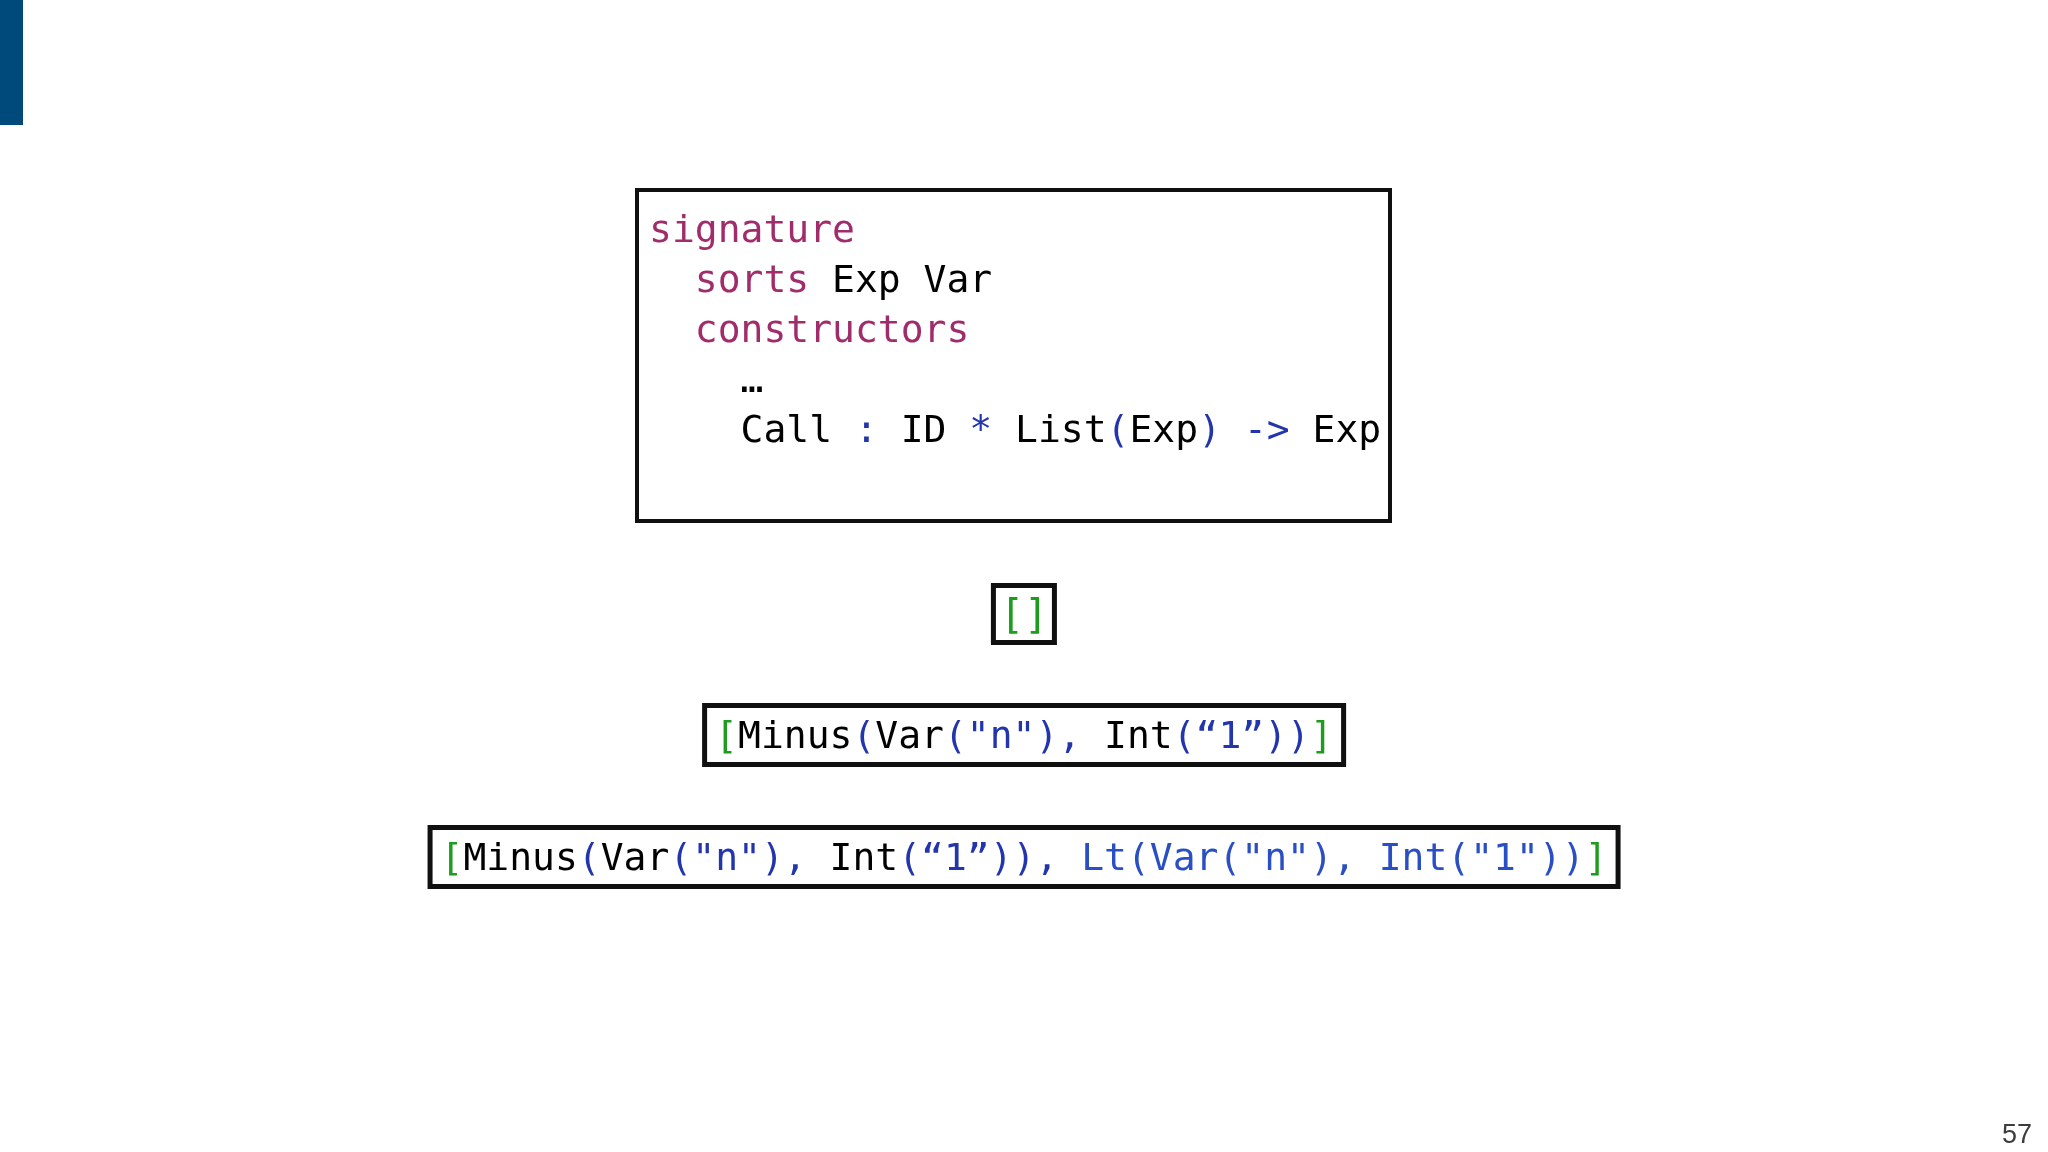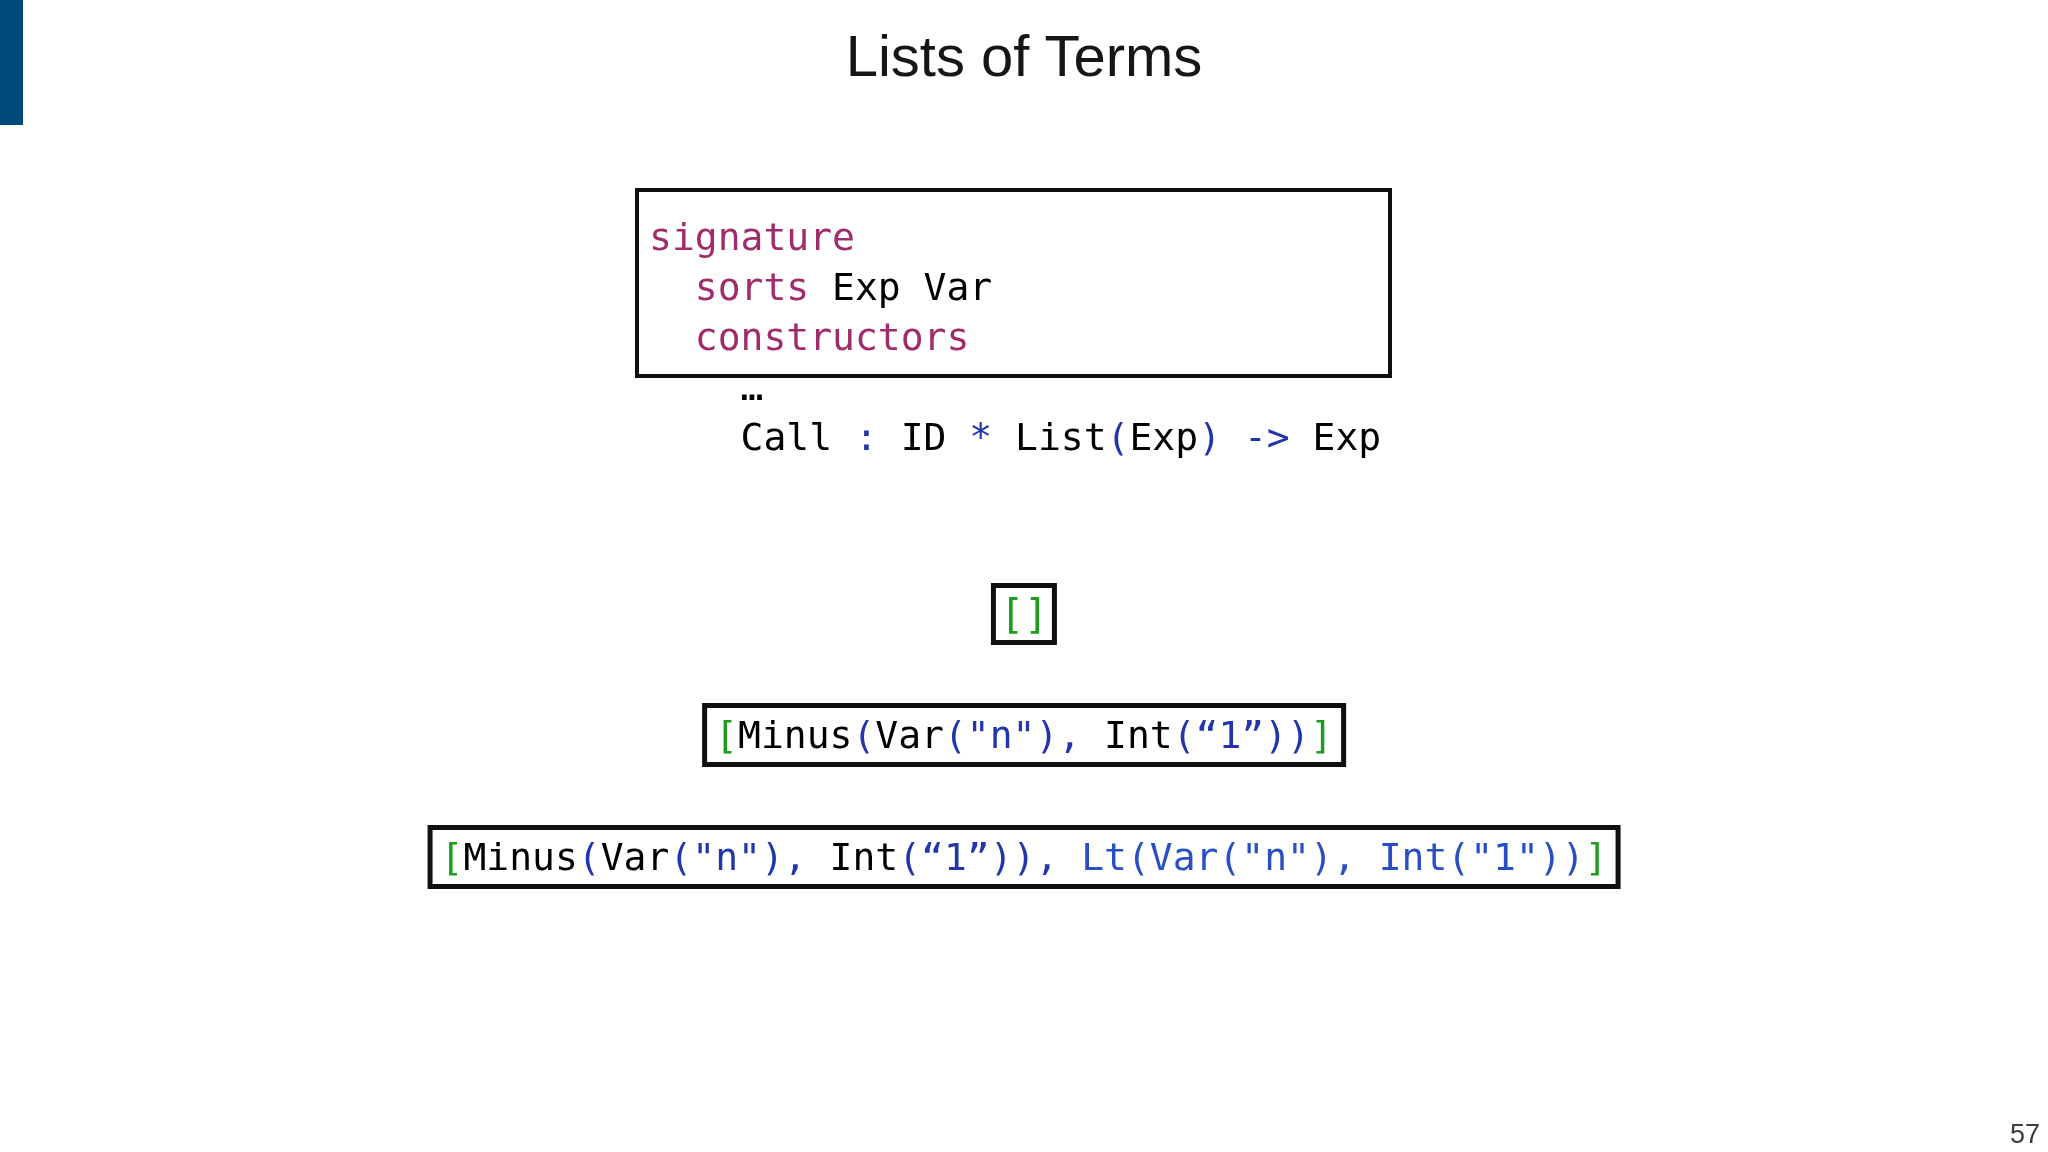--- a/index.html
+++ b/index.html
@@ -41,22 +41,22 @@
     font-family: "DejaVu Sans Mono", monospace;
     font-size: 38px;
     line-height: 50px;
     white-space: pre;
     box-sizing: border-box;
   }
   #signature-box {
     left: 635px;
     top: 188px;
     width: 757px;
-    height: 190px;
-    padding: 20px 8px 4px 10px;
+    height: 335px;
+    padding: 12px 8px 4px 10px;
   }
   .term-box {
     position: absolute;
     left: 50%;
     transform: translateX(-50%);
     background: #ffffff;
     border: 5px solid #101010;
     font-family: "DejaVu Sans Mono", monospace;
     white-space: pre;
     box-sizing: border-box;
@@ -74,40 +74,39 @@
     padding: 2px 8px;
   }
   #two-element-list-box {
     top: 825px;
     font-size: 38px;
     line-height: 50px;
     padding: 2px 8px;
   }
   #page-number {
     position: absolute;
-    right: 8px;
+    right: 16px;
     bottom: 2px;
     font-size: 27px;
     color: #3c3c3c;
   }
   .seg-kw    { color: #A02C6B; }
   .seg-blue  { color: #2235AC; }
   .seg-hl    { color: #2A4FC5; }
   .seg-green { color: #1E9C1E; }
   .seg-black { color: #000000; }
   .code-line { white-space: pre; }
 </style>
 </head>
 <body>
 
 <div id="slide">
 
   <div id="accent-bar"></div>
 
-  <div id="title">Lists of Terms</div>
 
   <div id="signature-box" class="code-box"><div class="code-line"><span class="seg-kw">signature</span></div><div class="code-line"><span class="seg-black">  </span><span class="seg-kw">sorts</span><span class="seg-black"> Exp Var</span></div><div class="code-line"><span class="seg-black">  </span><span class="seg-kw">constructors</span></div><div class="code-line"><span class="seg-black">    …</span></div><div class="code-line"><span class="seg-black">    Call </span><span class="seg-blue">:</span><span class="seg-black"> ID </span><span class="seg-blue">*</span><span class="seg-black"> List</span><span class="seg-blue">(</span><span class="seg-black">Exp</span><span class="seg-blue">)</span><span class="seg-black"> </span><span class="seg-blue">-&gt;</span><span class="seg-black"> Exp</span></div></div>
 
   <div id="empty-list-box" class="term-box"><span class="seg-green">[]</span></div>
 
   <div id="singleton-list-box" class="term-box"><span class="seg-green">[</span><span class="seg-black">Minus</span><span class="seg-blue">(</span><span class="seg-black">Var</span><span class="seg-blue">("n")</span><span class="seg-blue">, </span><span class="seg-black">Int</span><span class="seg-blue">(“1”)</span><span class="seg-blue">)</span><span class="seg-green">]</span></div>
 
   <div id="two-element-list-box" class="term-box"><span class="seg-green">[</span><span class="seg-black">Minus</span><span class="seg-blue">(</span><span class="seg-black">Var</span><span class="seg-blue">("n")</span><span class="seg-blue">, </span><span class="seg-black">Int</span><span class="seg-blue">(“1”)</span><span class="seg-blue">)</span><span class="seg-blue">, </span><span class="seg-hl">Lt(Var("n"), Int("1"))</span><span class="seg-green">]</span></div>
 
   <div id="page-number">57</div>

